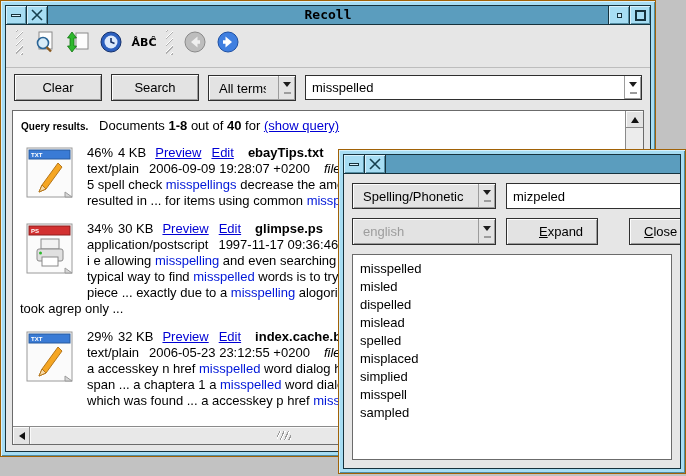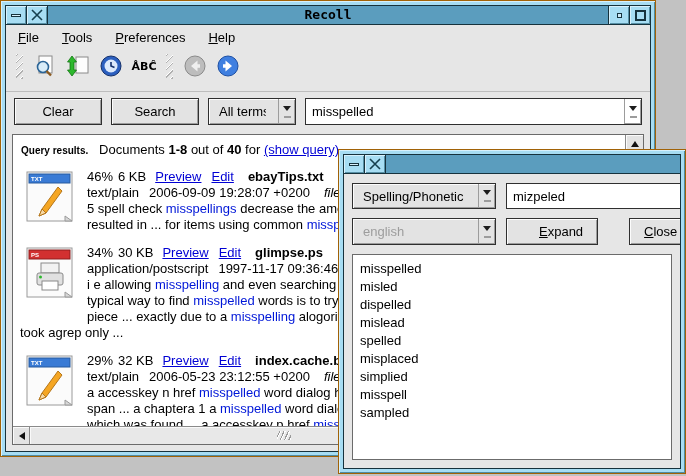--- a/index.html
+++ b/index.html
@@ -37,21 +37,21 @@
   .lnk { color:#0000d4; text-decoration:underline; }
 
   
   #main { left:0; top:0; width:656px; height:457px; }
   .menubar { display:flex; gap:19px; padding:4px 10px 3px 10px; }
   .menu-item { padding:1px 2px; }
   .toolbar { display:flex; align-items:center; padding:4px 6px 12px 8px; gap:7px; border-bottom:1px solid #bdbdbd; }
   .grip { width:7px; height:25px; background:repeating-linear-gradient(135deg,#ffffff 0 1px,#b0b0b0 1px 2px,#e6e6e6 2px 5px); margin:0 2px; }
   .tool { width:26px; height:26px; display:flex; align-items:center; justify-content:center; }
   .spell-label { font:bold 11px "DejaVu Sans", sans-serif; letter-spacing:0; }
-  .searchrow { display:flex; gap:9px; padding:6px 8px 7px 8px; }
+  .searchrow { display:flex; align-items:center; gap:9px; padding:6px 8px 7px 8px; }
   .searchrow .btn { width:88px; }
   .combo-terms { width:88px;gap:12px; }
   .combo-query { flex:1; background:#fff; }
   .combo-query .clabel { padding:0; }
   .combo-query input { width:100%; height:100%; border:0; outline:0; padding:4px 6px; font:13px "Liberation Sans",sans-serif; background:#fff; }
 
   .results { position:relative; flex:1; margin:2px 6px 6px 6px; border:1px solid #6b6b6b; background:#fff; overflow:hidden; }
   .results-inner { position:absolute; top:0; left:0; right:18px; bottom:18px; overflow:hidden; padding:5px 2px 0 7px; line-height:16px; }
   .rhead { padding:2px 0 6px 1px; }
   .rhead .big { font-weight:bold; font-size:10px; }
@@ -109,26 +109,20 @@
       </div>
       <div class="tb-title">Recoll</div>
       <div class="tb-btn r">
           <span class="glyph-dot"></span>
         </div>
       <div class="tb-btn r">
           <span class="glyph-max"></span>
         </div>
     </div>
 
-    <div class="menubar">
-      <span class="menu-item"><span class="u">F</span><span>ile</span></span>
-      <span class="menu-item"><span class="u">T</span><span>ools</span></span>
-      <span class="menu-item"><span class="u">P</span><span>references</span></span>
-      <span class="menu-item"><span class="u">H</span><span>elp</span></span>
-    </div>
 
     <div class="toolbar">
       <div class="grip"></div>
       <div class="tool">
         <svg width="24" height="24" viewBox="0 0 24 24">
           <rect x="6" y="2" width="13" height="17" fill="#fdfdfd" stroke="#8a8a8a"></rect>
           <circle cx="10" cy="13" r="5.5" fill="#d8ecf8" stroke="#2a6496" stroke-width="1.6"></circle>
           <line x1="13.5" y1="17" x2="18" y2="21.5" stroke="#8a5a20" stroke-width="2.4"></line>
         </svg>
       </div>
@@ -196,21 +190,21 @@
                 <rect x="2" y="1" width="45" height="49" fill="#fbfbfb" stroke="#9a9a9a"></rect>
                 <rect x="4" y="3" width="41" height="9" fill="#3a7bd5" stroke="#265a9e"></rect>
                 <text x="6" y="10" font-size="6" fill="#fff" font-family="Liberation Sans" font-weight="bold">TXT</text>
                 <path d="M40 45 L47 50 L40 50 Z" fill="#d8d8d8" stroke="#9a9a9a"></path>
                 <path d="M33 16 L17 38 L14 45 L21 42 L37 20 Z" fill="#f5a623" stroke="#b5761a"></path>
                 <path d="M14 45 L17 38 L21 42 Z" fill="#f7d9a6" stroke="#b5761a"></path>
               </svg>
             </div>
             <div class="res-text">
               <div class="res-line">
-                <span class="score">46%</span><span class="fsize">6 KB</span><span class="lnk">Preview</span><span class="lnk">Edit</span><span class="fname">ebayTips.txt</span>
+                <span class="score">46%</span><span class="fsize">4 KB</span><span class="lnk">Preview</span><span class="lnk">Edit</span><span class="fname">ebayTips.txt</span>
               </div>
               <div class="res-line">
                 <span class="meta-mime">text/plain</span><span class="meta-date">2006-09-09 19:28:07 +0200</span><span class="meta-url">file://h</span>
               </div>
               <div class="res-line"><span>5 spell check </span><span class="hl">misspellings</span><span> decrease the amou</span></div>
               <div class="res-line"><span>resulted in ... for items using common </span><span class="hl">misspelli</span></div>
             </div>
           </div>
         </div>
 

